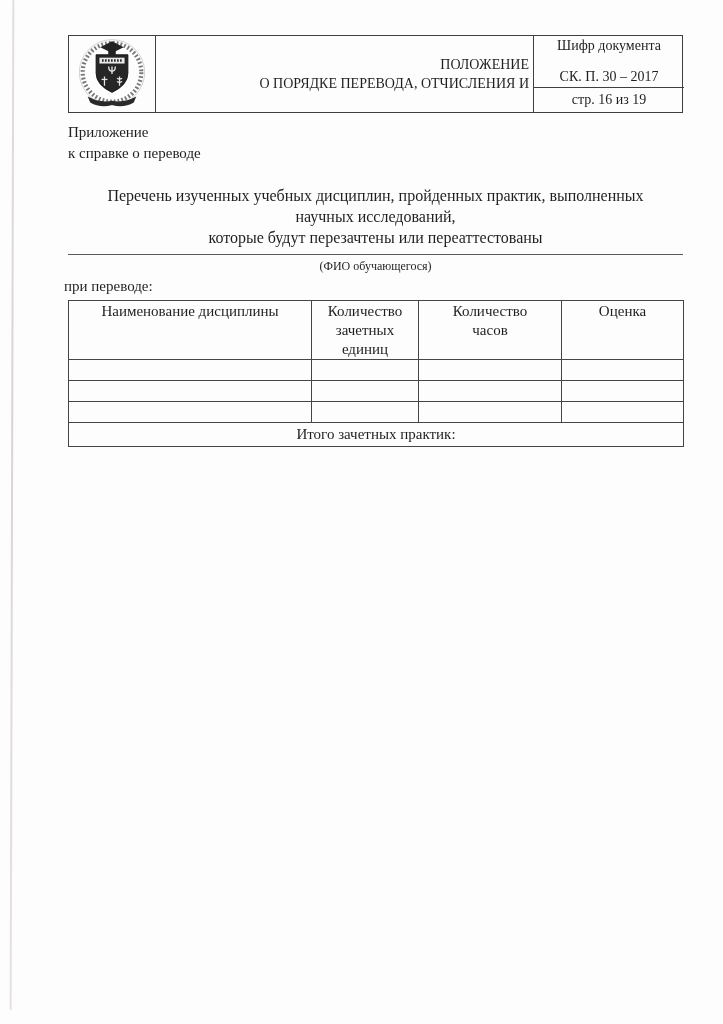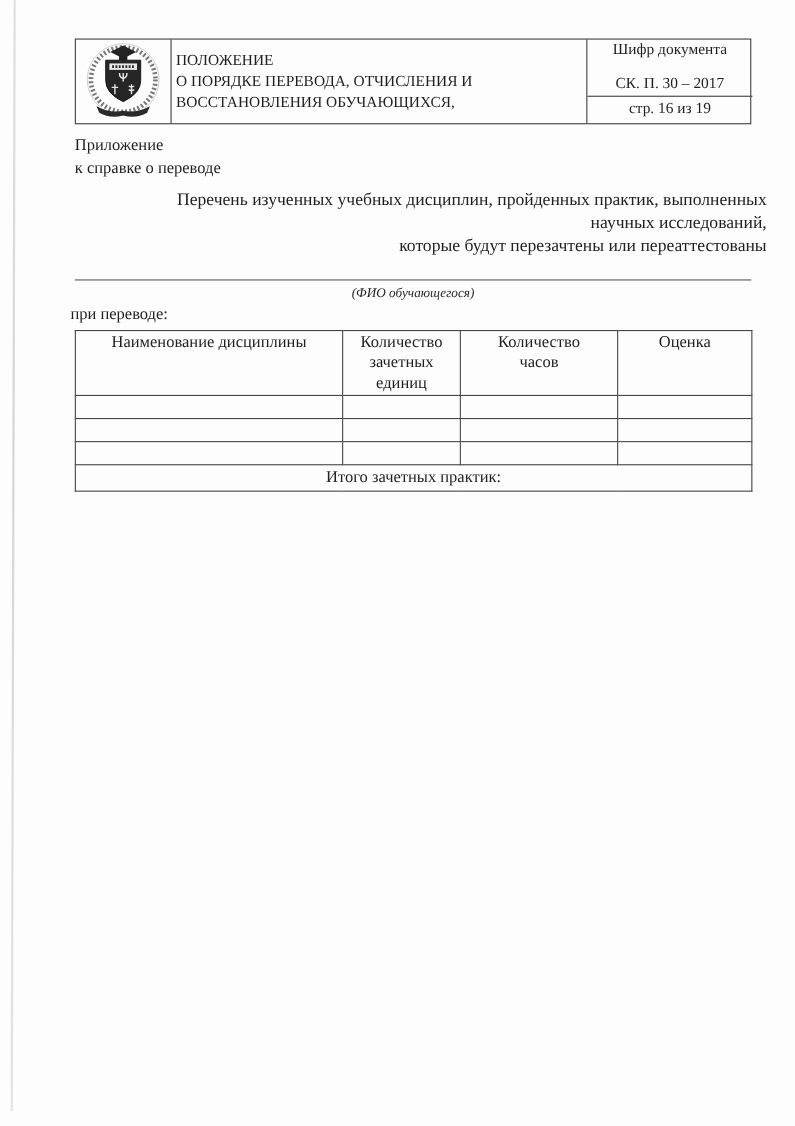--- a/index.html
+++ b/index.html
@@ -34,21 +34,21 @@
     grid-template-columns: 87px 378px 150px;
     border: 1px solid #3f3f3f;
   }
   .logo-cell {
     border-right: 1px solid #3f3f3f;
     display: flex; align-items: center; justify-content: center;
   }
   .title-cell {
     border-right: 1px solid #3f3f3f;
     display: flex; flex-direction: column;
-    align-items: flex-start; justify-content: center;
+    align-items: flex-end; justify-content: center;
     text-align: center;
     font-size: 14px; line-height: 19px;
     padding: 0 4px;
   }
   .right-col { display: flex; flex-direction: column; }
   .code-cell {
     height: 52px;
     border-bottom: 1px solid #3f3f3f;
     display: flex; flex-direction: column;
     align-items: center; justify-content: space-between;
@@ -66,37 +66,36 @@
     position: absolute;
     left: 68px; top: 122px; width: 615px;
     text-align: left;
     padding-right: 16px;
     font-size: 15px; line-height: 21px;
   }
 
   
   .heading {
     position: absolute;
-    left: 54px; top: 171px; width: 643px;
-    text-align: right;
+    left: 54px; top: 185px; width: 643px;
+    text-align: center;
     font-size: 16px; line-height: 21px;
   }
 
   
   .name-rule {
     position: absolute;
     left: 68px; top: 254px; width: 615px;
     border-top: 1px solid #5a5a5a;
   }
   .name-caption {
     position: absolute;
     left: 68px; top: 259px; width: 615px;
     text-align: center;
     font-size: 12px;
-    font-style: italic;
   }
 
   .pre-table-label {
     position: absolute;
     left: 64px; top: 278px;
     font-size: 15px;
   }
 
   
   table.disc-table {
@@ -167,21 +166,20 @@
           <path d="M51 48 q3 2 6 0 M51 52 q3 2 6 0"></path>
         </g>
 
         <path d="M16 70 q15 8 29 5 q14 3 29 -5 l-3 7 q-12 7 -26 3 q-14 4 -26 -3 z" fill="#2a2a2a"></path>
       </svg>
     </div>
 
     <div class="title-cell">
       <div>ПОЛОЖЕНИЕ</div>
       <div>О ПОРЯДКЕ ПЕРЕВОДА, ОТЧИСЛЕНИЯ И</div>
-      <div>ВОССТАНОВЛЕНИЯ ОБУЧАЮЩИХСЯ,</div>
     </div>
 
     <div class="right-col">
       <div class="code-cell">
         <div>Шифр документа</div>
         <div>СК. П. 30 – 2017</div>
       </div>
       <div class="page-cell">стр. 16 из 19</div>
     </div>
   </div>

